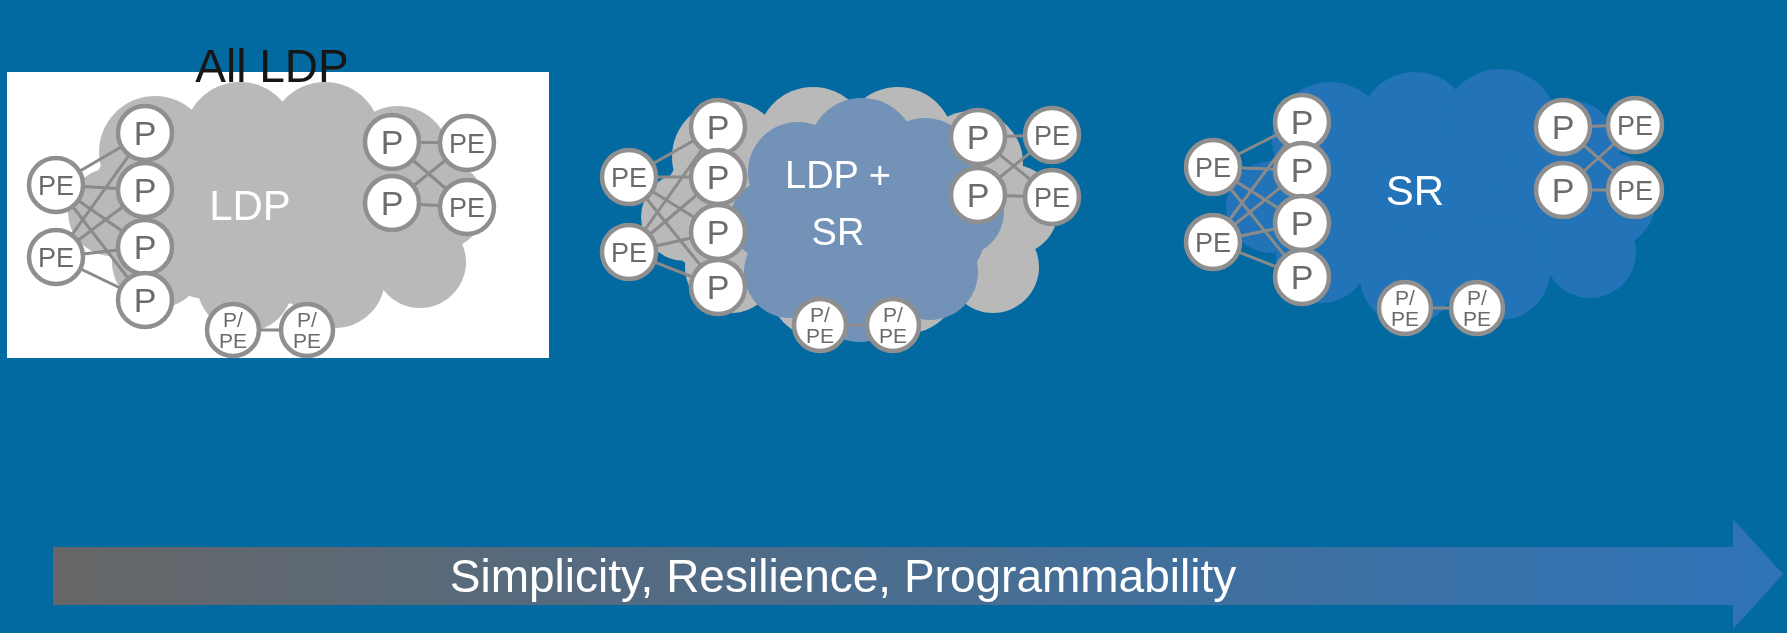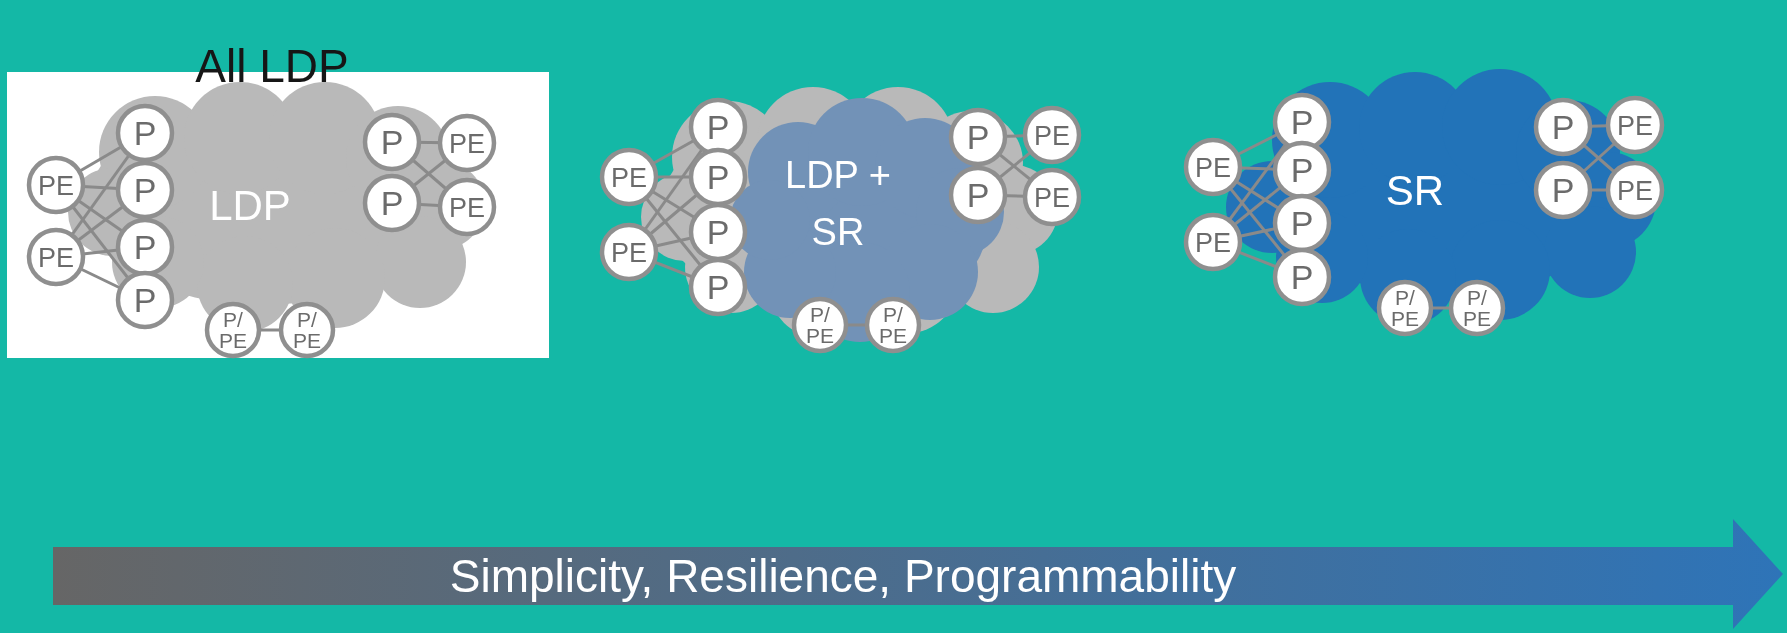--- a/index.html
+++ b/index.html
@@ -1,16 +1,16 @@
 <!DOCTYPE html>
 <html><head>
 <meta charset="utf-8">
 <style>
   html,body{margin:0;padding:0;background:#000;}
-  .stage{position:relative;width:1787px;height:633px;background:#14b8a6;overflow:hidden;}
+  .stage{position:relative;width:1787px;height:633px;background:#0369a1;overflow:hidden;}
   svg{position:absolute;left:0;top:0;}
   text{font-family:"Liberation Sans",sans-serif;}
   .t-title{font-size:46px;fill:#161616;}
   .t-cloud-lg{font-size:42px;fill:#ffffff;}
   .t-cloud-md{font-size:38px;fill:#ffffff;}
   .t-arrow{font-size:46px;fill:#ffffff;}
   .t-p{font-size:34px;}
   .t-pe{font-size:27px;}
   .t-ppe{font-size:21px;}
   .nl{fill:#6B6B6B;}

